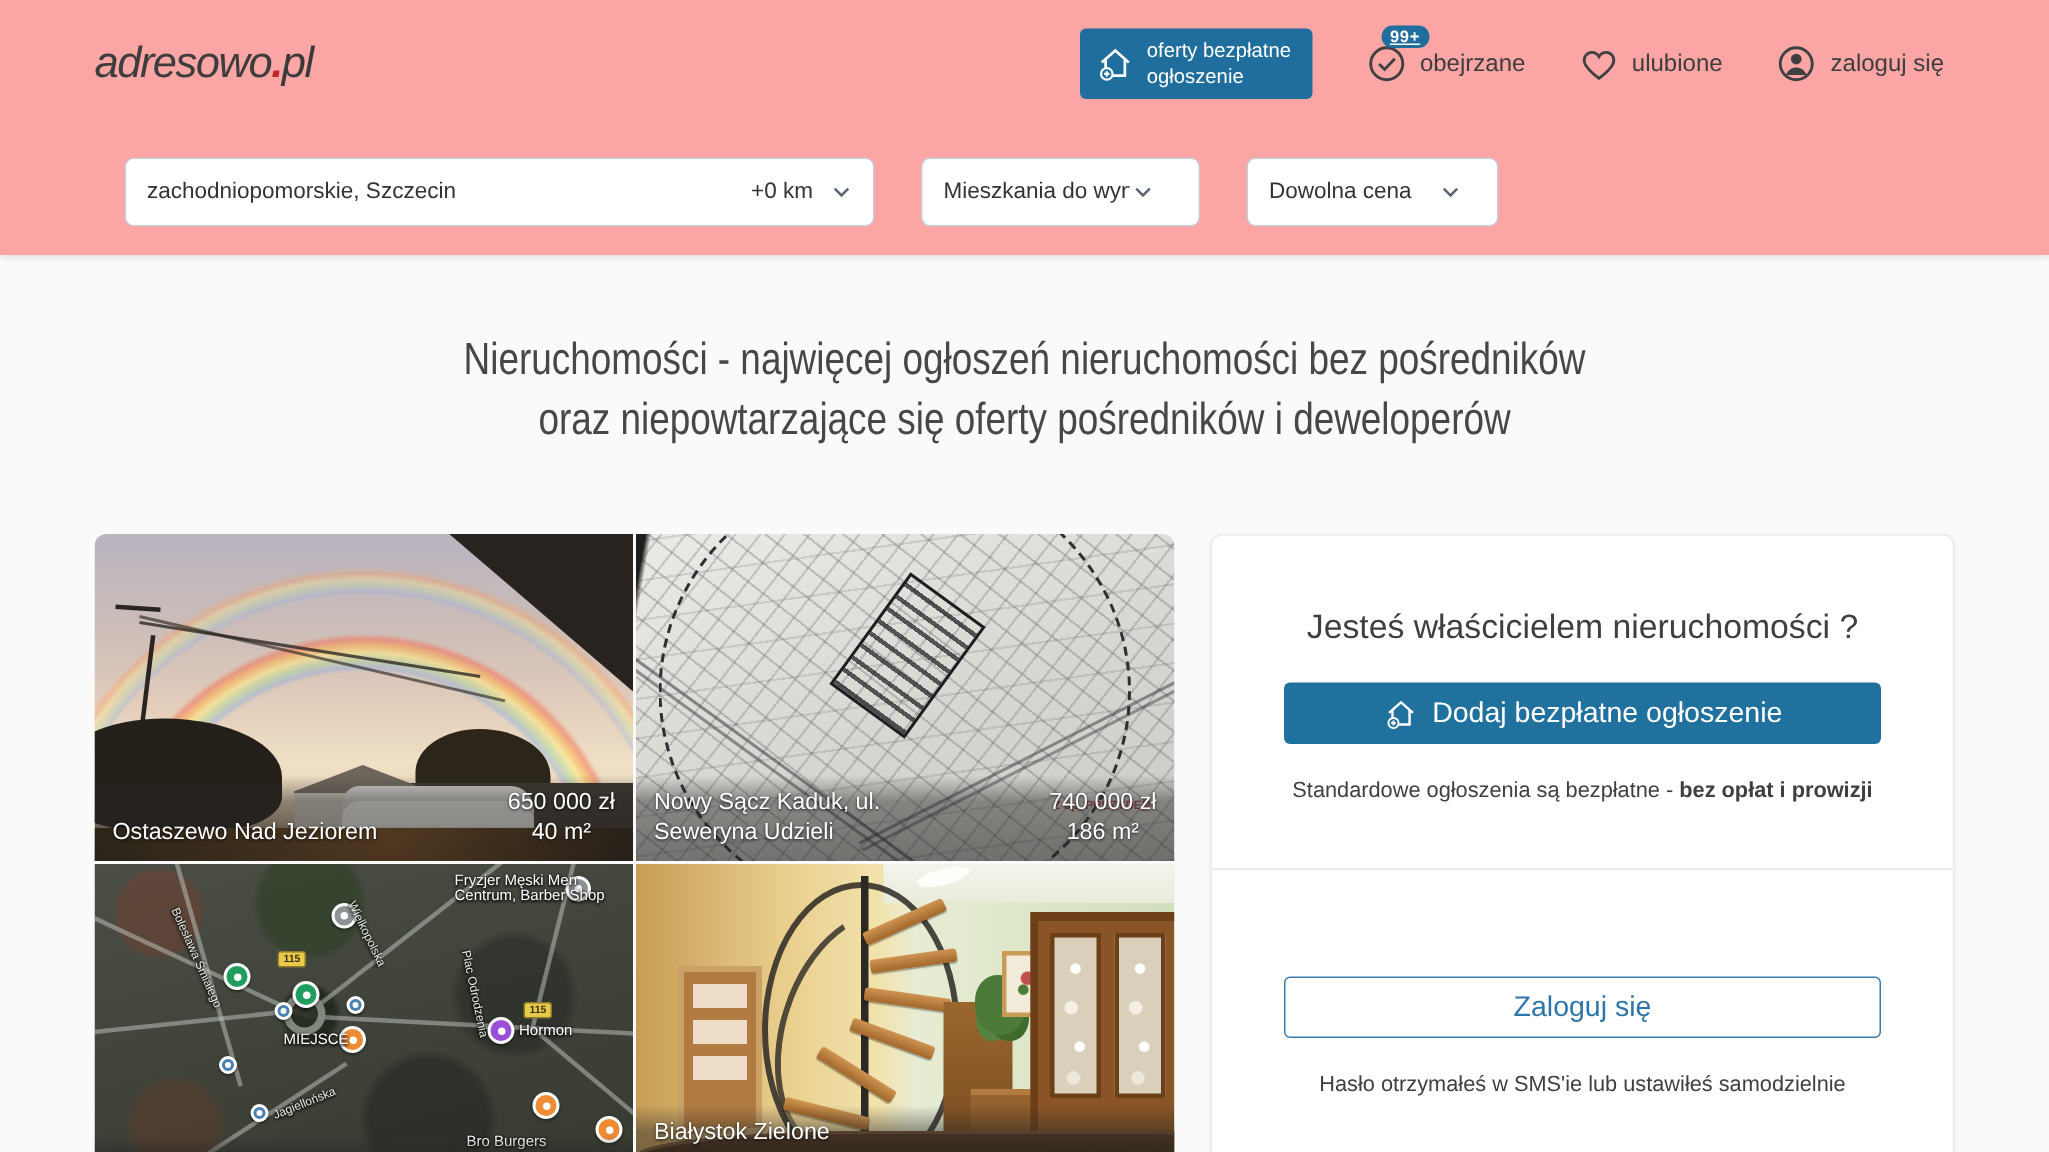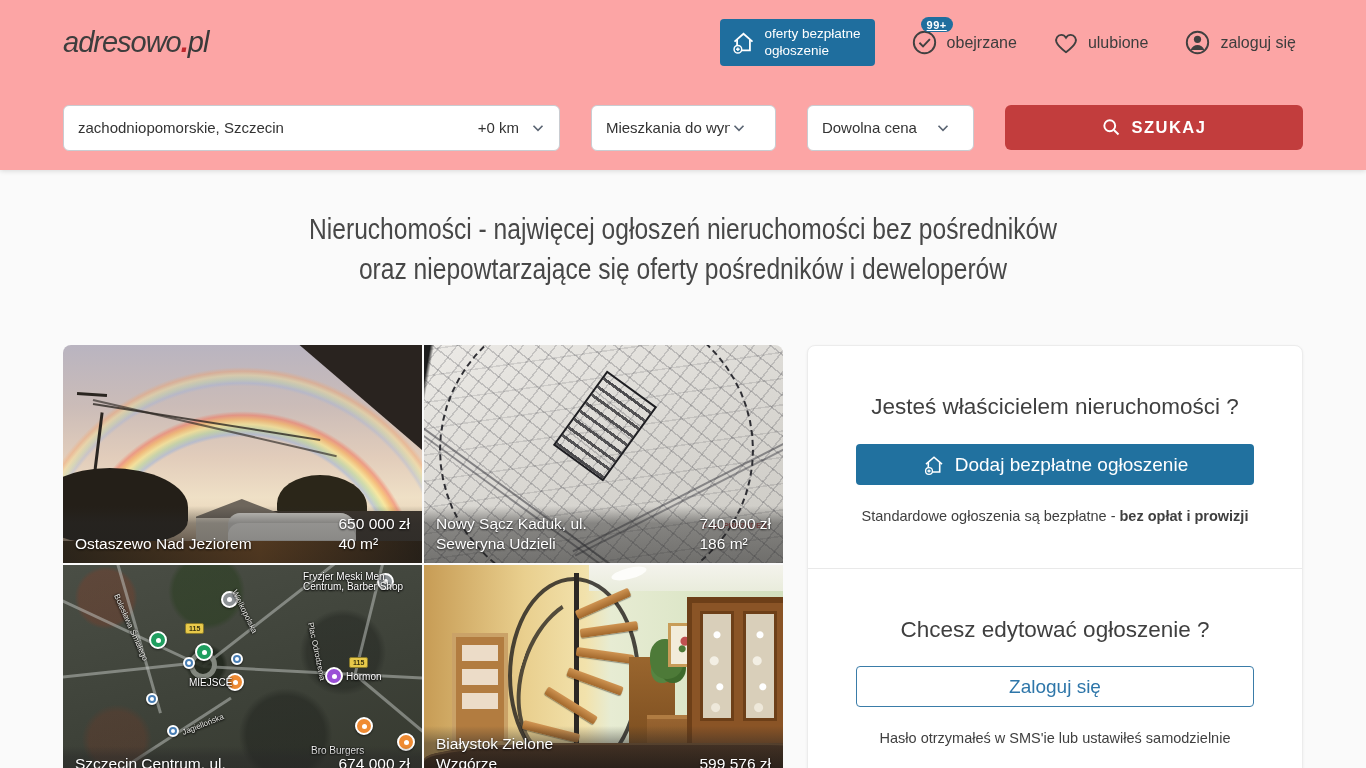--- a/index.html
+++ b/index.html
@@ -29,49 +29,49 @@
     font-size:11px; font-weight:bold; padding:1.5px 6px; border-radius:9px; letter-spacing:.5px;text-decoration:underline;
   }
   .icon { display:inline-flex; flex:none; }
   
   .searchbar { height:85px; display:flex; align-items:center; gap:31px; padding:0 63px; }
   .field {
     height:46px; border:1px solid #c9ccd1; border-radius:6px; background:#fff;
     display:flex; align-items:center; padding:0 12px 0 14px; font-size:15px; color:#333;
     cursor:pointer;
   }
-  .field-location { width:500px; }
+  .field-location { width:500px;margin-left:20px; }
   .field-location .loc-text { flex:1; white-space:nowrap; overflow:hidden; }
   .field-location .radius { margin-right:10px; color:#333; }
   .field-category { width:186px; }
   .field-category .val { width:124px; white-space:nowrap; overflow:hidden; }
   .field-price { width:168px; }
   .field-price .val { width:112px; white-space:nowrap; overflow:hidden; }
   .btn-search {
     width:300px; height:45px; background:#c23d3d; color:#fff; border:none; border-radius:6px;
     font-size:16.5px; font-weight:bold; letter-spacing:1.5px; display:flex; align-items:center;
     justify-content:center; gap:9px; cursor:pointer; font-family:inherit;
   }
   
   .content { background:#fafafa; padding:0 63px; }
-  .hero { padding:39px 0 56px; text-align:center; color:#474747; }
+  .hero { padding:50px 0 56px; text-align:center; color:#474747; }
   .hero .line { font-size:30px; line-height:40px; font-weight:400; white-space:nowrap; transform:scaleX(.82); transform-origin:50% 50%; }
   .main-cols { display:flex; gap:24px; align-items:flex-start; }
   
   .listings { width:720px; display:grid; grid-template-columns:359px 359px; gap:2px; border-radius:8px; overflow:hidden; flex:none; }
   .card { position:relative; height:218px; overflow:hidden; cursor:pointer; background:#888; }
   .card-overlay {
     position:absolute; left:0; right:0; bottom:0; z-index:9;
     display:flex; justify-content:space-between; align-items:flex-end;
     padding:8px 12px 9px; color:#fff; font-size:15.5px;
     background:linear-gradient(180deg, rgba(0,0,0,0) 0%, rgba(40,40,40,.45) 30%, rgba(35,35,35,.55) 100%);
     text-shadow:0 1px 2px rgba(0,0,0,.85);
   }
   .card-title { max-width:54%; line-height:20px; }
-  .card-nums { text-align:left; line-height:20px; white-space:nowrap; }
+  .card-nums { text-align:center; line-height:20px; white-space:nowrap; }
   .card-area:empty { display:none; }
   .deco { position:absolute; }
   
   .ph-rainbow {
     background:
       radial-gradient(circle 230px at 50% 112%, transparent 203px, rgba(140,175,235,.28) 206px, rgba(185,230,165,.28) 210px, rgba(255,235,140,.34) 214px, rgba(255,155,85,.34) 218px, transparent 222px),
       radial-gradient(circle 190px at 50% 112%, transparent 152px, rgba(130,170,230,.4) 155px, rgba(165,220,145,.42) 160px, rgba(255,238,130,.55) 165px, rgba(255,170,70,.55) 170px, rgba(245,105,80,.5) 174px, transparent 178px),
       linear-gradient(180deg,#b9b4c0 0%,#cbbcb8 28%,#e2cdbb 52%,#efe0c6 70%,#e9d6ba 80%,#bfa88d 88%,#6b5c49 95%,#423a2e 100%);
   }
   .rb-roof { top:0; right:0; width:175px; height:105px; background:#29231f; clip-path:polygon(100% 0,100% 100%,30% 0); }
@@ -239,29 +239,20 @@
       </span>
     </div>
     <div class="field field-price">
       <span class="val">Dowolna cena</span>
       <span class="icon">
         <svg width="18" height="18" viewBox="0 0 24 24" fill="none" stroke="#5a6472" stroke-width="2.2">
             <path d="M6 9 l6 6 6-6"></path>
           </svg>
       </span>
     </div>
-    <button class="btn-search">
-      <span class="icon">
-        <svg width="21" height="21" viewBox="0 0 24 24" fill="none" stroke="#fff" stroke-width="2.2">
-          <circle cx="10" cy="10" r="6.2"></circle>
-            <path d="M14.8 14.8 L20 20"></path>
-        </svg>
-      </span>
-      <span>SZUKAJ</span>
-    </button>
   </div>
 </header>
 
 <main class="content">
   <div class="hero">
     <div class="line">Nieruchomości - najwięcej ogłoszeń nieruchomości bez pośredników</div>
     <div class="line">oraz niepowtarzające się oferty pośredników i deweloperów</div>
   </div>
 
   <div class="main-cols">
@@ -390,19 +381,18 @@
               <circle cx="7" cy="18" r="3.4" fill="#21719f" stroke-width="1.3"></circle>
               <path d="M7 16.4 v3.2 M5.4 18 h3.2" stroke-width="1.3"></path>
             </svg>
           </span>
           <span>Dodaj bezpłatne ogłoszenie</span>
         </button>
         <p class="side-note"><span>Standardowe ogłoszenia są bezpłatne - </span><b>bez opłat i prowizji</b></p>
       </div>
       <hr class="side-divider">
       <div class="side-section">
-        <h2 class="side-heading">Chcesz edytować ogłoszenie ?</h2>
         <button class="btn-login">Zaloguj się</button>
         <p class="side-note">Hasło otrzymałeś w SMS'ie lub ustawiłeś samodzielnie</p>
       </div>
     </aside>
   </div>
 </main>
 
 </body></html>

